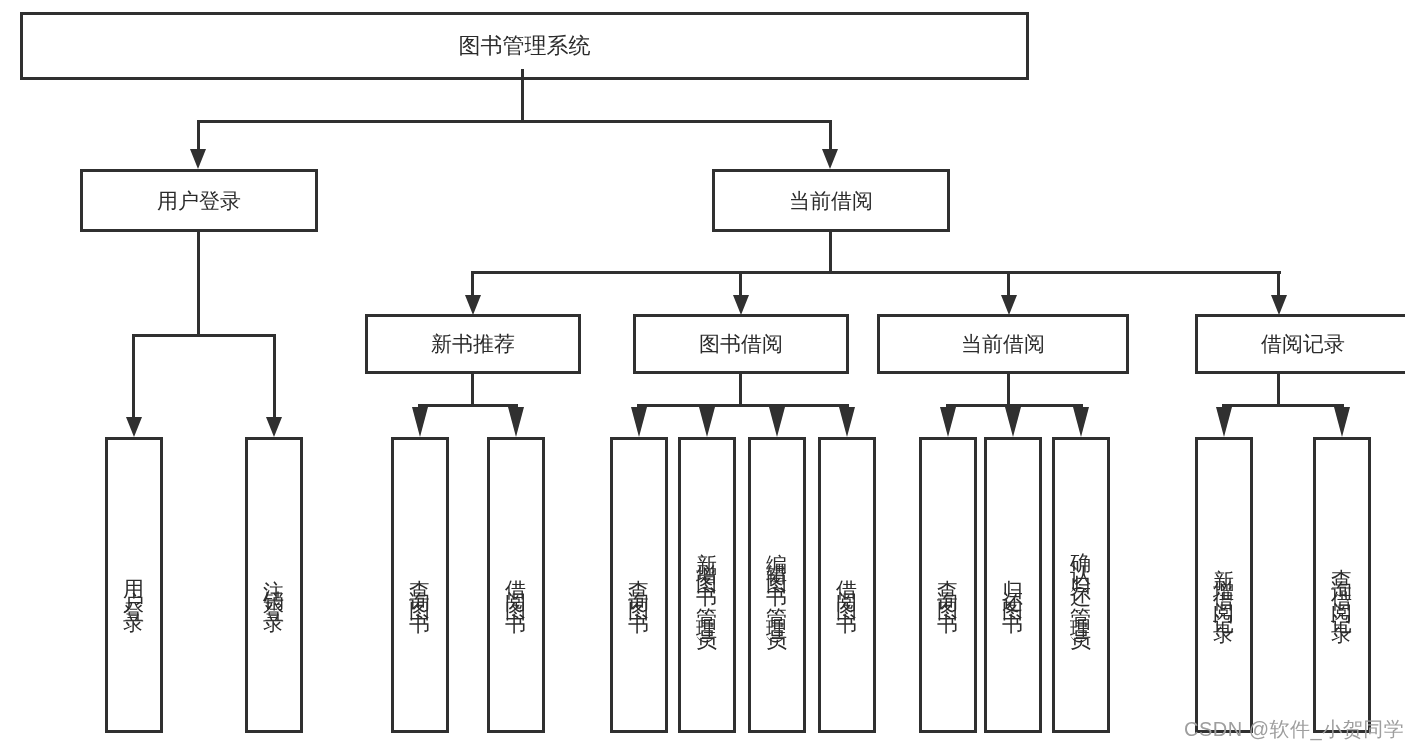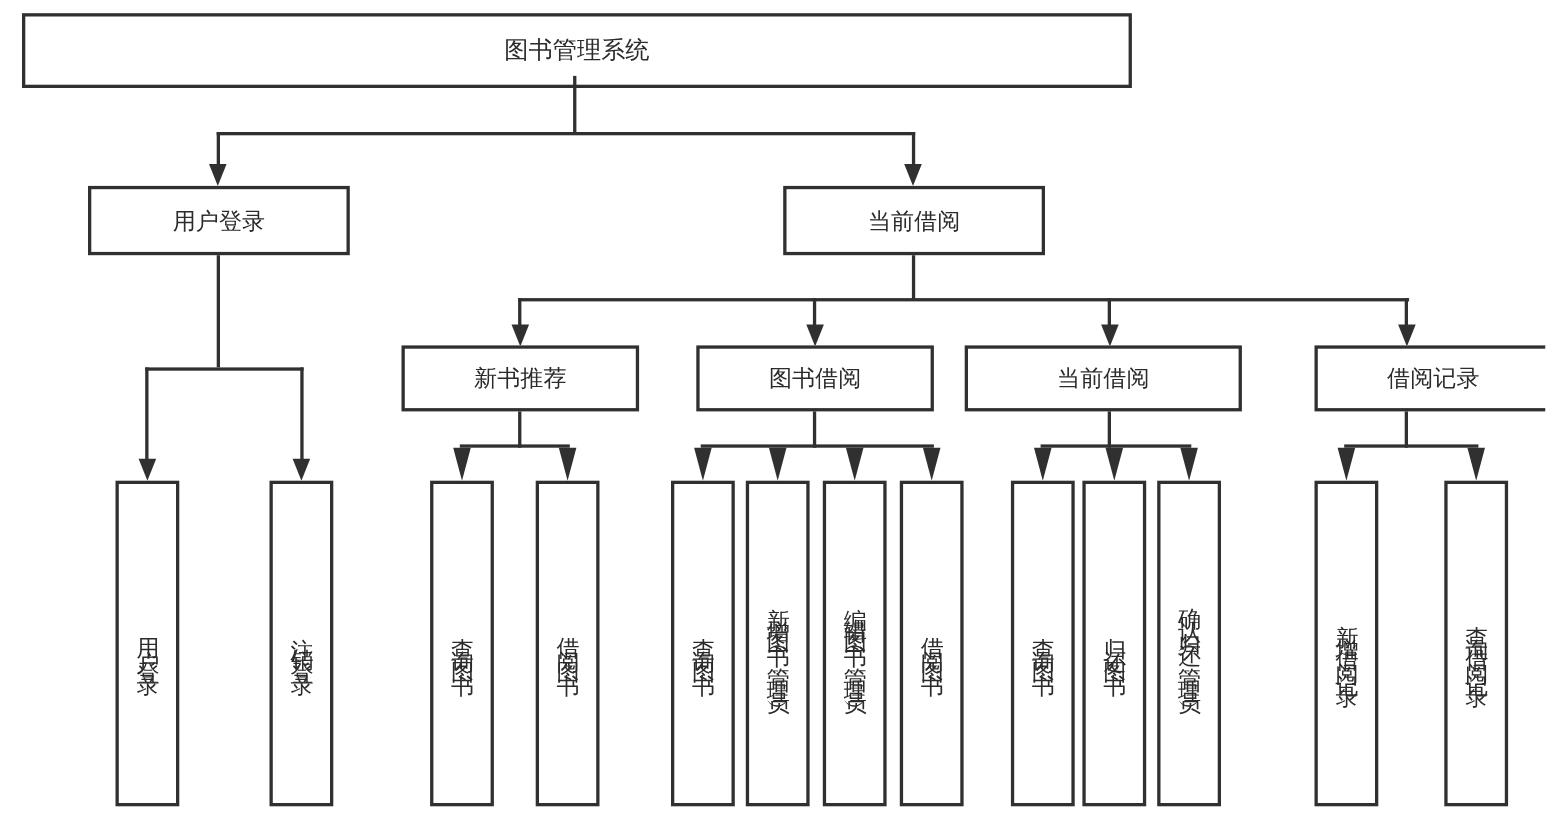--- a/index.html
+++ b/index.html
@@ -128,13 +128,14 @@
   <div class="box vbox" style="left:748px;top:437px;width:58px;height:296px;">编辑图书（管理员）</div>
   <div class="box vbox" style="left:818px;top:437px;width:58px;height:296px;">借阅图书</div>
 
   <div class="box vbox" style="left:919px;top:437px;width:58px;height:296px;">查询图书</div>
   <div class="box vbox" style="left:984px;top:437px;width:58px;height:296px;">归还图书</div>
   <div class="box vbox" style="left:1052px;top:437px;width:58px;height:296px;">确认归还（管理员）</div>
 
   <div class="box vbox" style="left:1195px;top:437px;width:58px;height:296px;">新增借阅记录</div>
   <div class="box vbox" style="left:1313px;top:437px;width:58px;height:296px;">查询借阅记录</div>
 
+  <div class="watermark">CSDN @软件_小贺同学</div>
 </div>
 
 </body></html>

